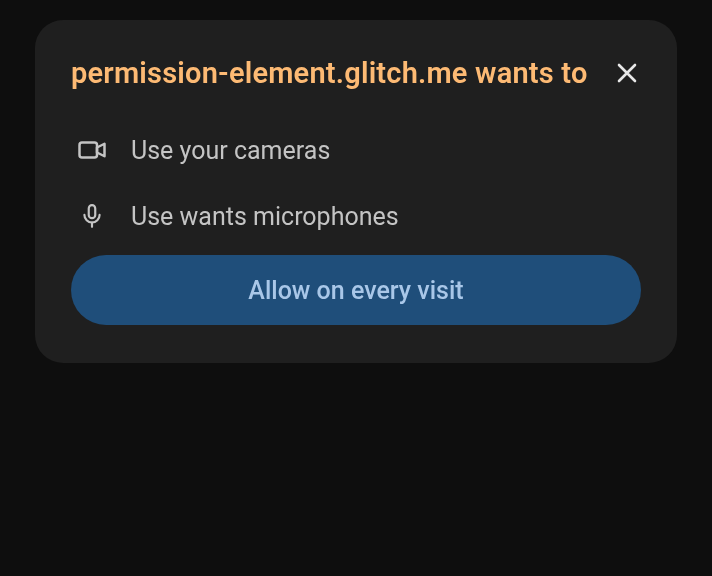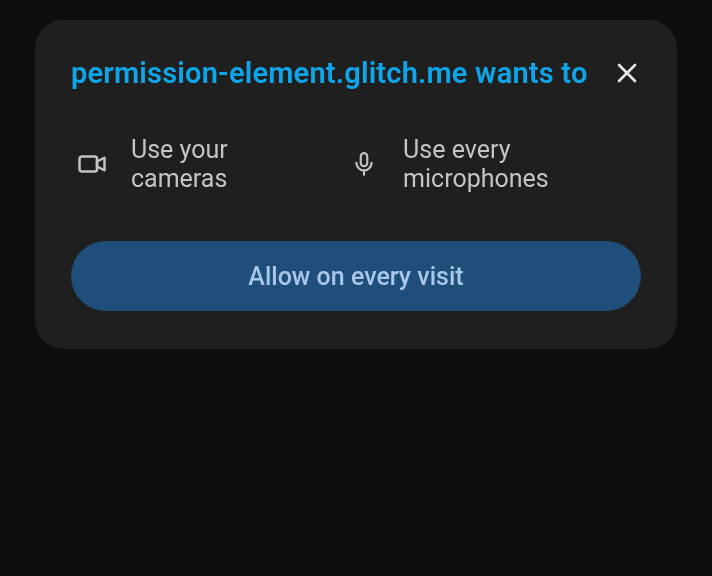--- a/index.html
+++ b/index.html
@@ -28,21 +28,21 @@
     }
 
     .dialog-header {
       display: flex;
       align-items: flex-start;
       gap: 20px;
     }
 
     .title {
       flex: 1;
-      color: #0ea5e9;
+      color: #fdba74;
       font-size: 29px;
       font-weight: 600;
       line-height: 1.35;
       letter-spacing: 0.2px;
     }
 
     .close-btn {
       width: 36px;
       height: 36px;
       display: flex;
@@ -54,21 +54,21 @@
       padding: 0;
       margin-top: 2px;
       margin-right: -4px;
       color: #e7e7e7;
     }
 
     .permissions {
       margin-top: 42px;
       margin-left: 6px;
       display: flex;
-      flex-direction: row;
+      flex-direction: column;
       gap: 36px;
     }
 
     .perm-row {
       display: flex;
       align-items: center;
       gap: 24px;
     }
 
     .perm-icon {
@@ -81,21 +81,21 @@
       flex-shrink: 0;
     }
 
     .perm-label {
       color: #c4c4c4;
       font-size: 25px;
       font-weight: 400;
     }
 
     .actions {
-      margin-top: 48px;
+      margin-top: 24px;
       display: flex;
       flex-direction: column;
       gap: 24px;
     }
 
     .action-btn {
       width: 100%;
       height: 70px;
       border-radius: 35px;
       background: #1f4e7a;
@@ -137,20 +137,20 @@
       <span class="perm-label">Use your cameras</span>
     </div>
     <div class="perm-row">
       <span class="perm-icon">
         <svg width="26" height="26" viewBox="0 0 24 24" fill="none" stroke="currentColor" stroke-width="2" stroke-linecap="round" stroke-linejoin="round">
           <rect x="9" y="2" width="6" height="12" rx="3"></rect>
           <path d="M5 11a7 7 0 0 0 14 0"></path>
           <line x1="12" y1="18" x2="12" y2="22"></line>
         </svg>
       </span>
-      <span class="perm-label">Use every microphones</span>
+      <span class="perm-label">Use wants microphones</span>
     </div>
   </div>
 
   <div class="actions">
     <button class="action-btn">Allow on every visit</button>
   </div>
 </div>
 
 </body></html>

